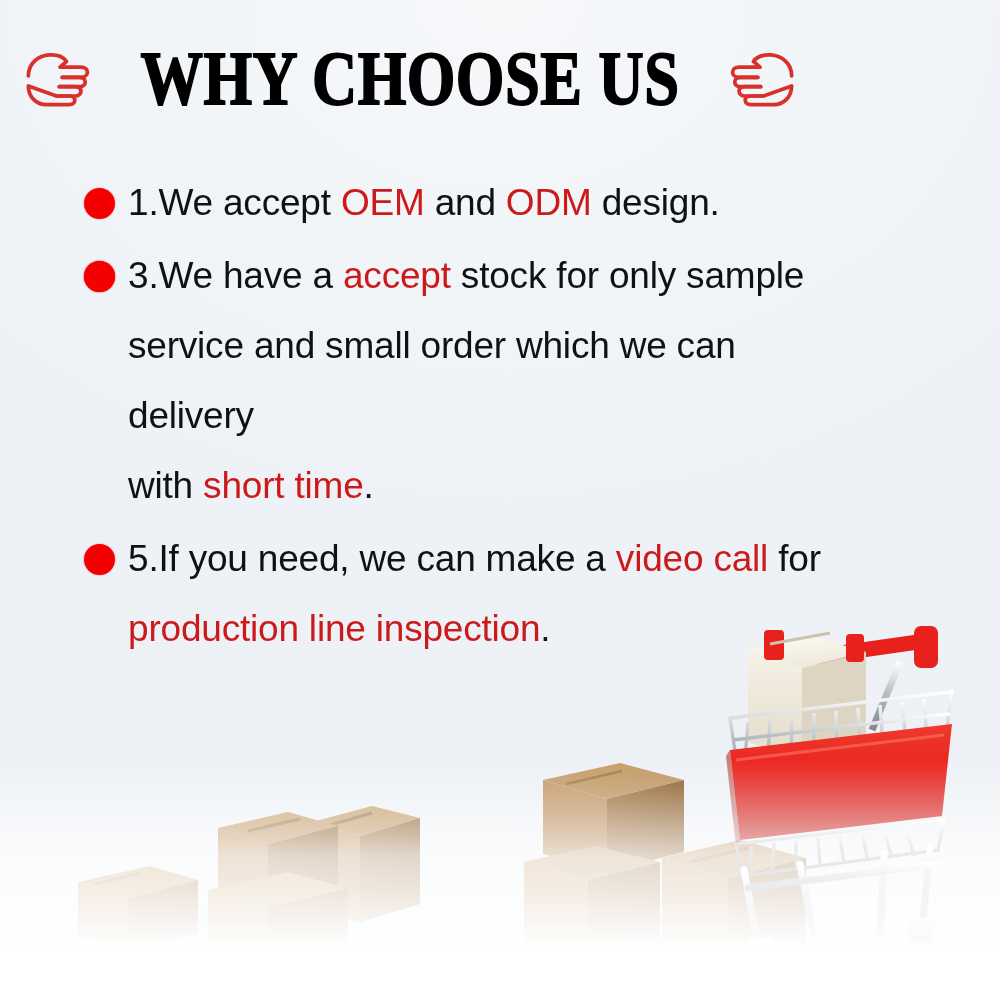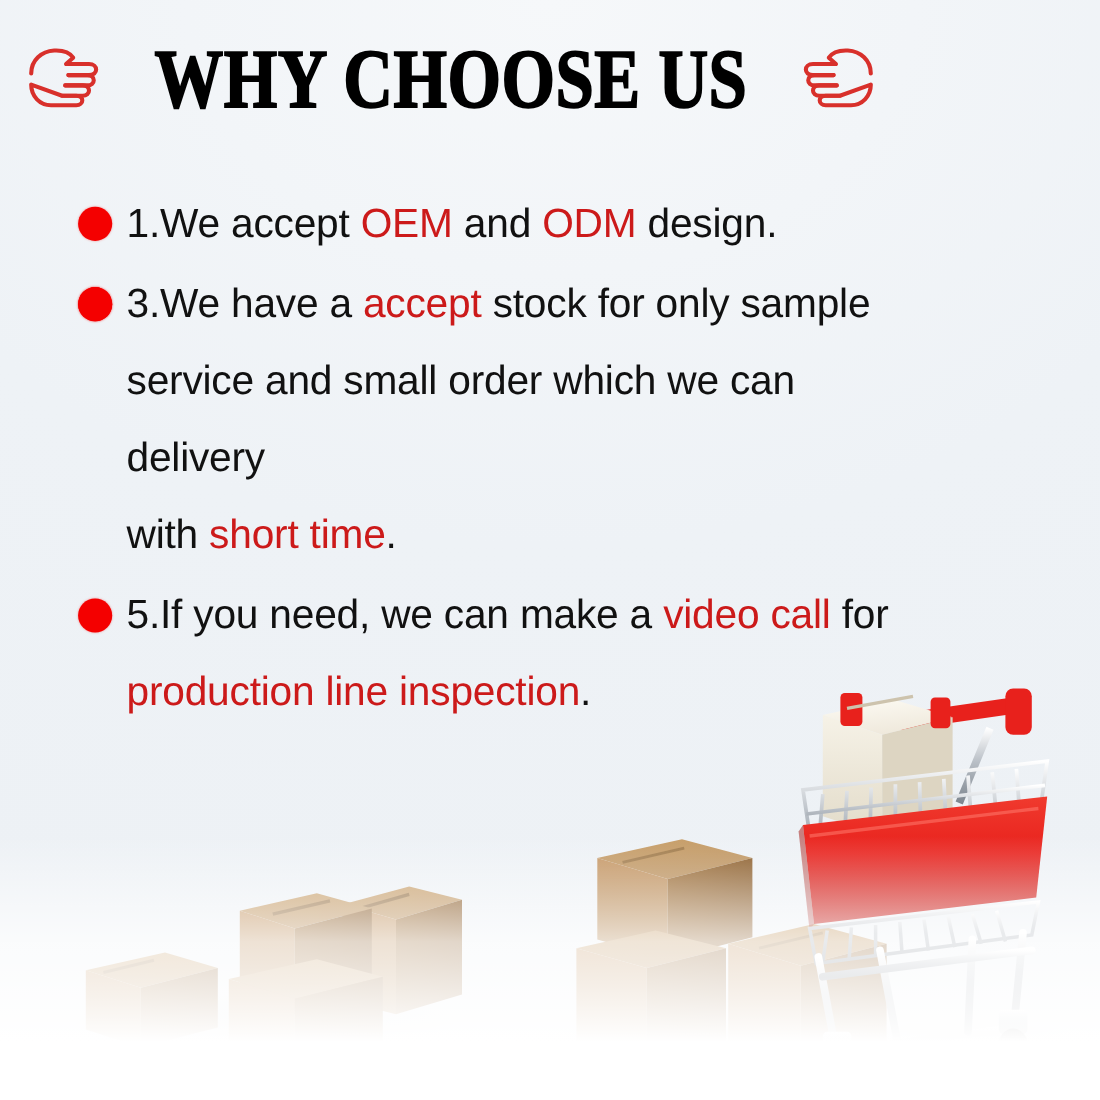--- a/index.html
+++ b/index.html
@@ -17,39 +17,39 @@
   
   #floor{
     position:absolute;left:0;right:0;bottom:0;height:240px;
     background:linear-gradient(180deg,rgba(255,255,255,0) 0%,rgba(255,255,255,.75) 40%,#ffffff 78%);
     pointer-events:none;
   }
 
   
   #header{
     position:absolute;left:0;top:38px;width:820px;height:80px;
-    display:flex;justify-content:center;gap:26px;
+    display:flex;align-items:center;justify-content:center;gap:26px;
   }
   .hand{width:72px;height:62px;flex:0 0 auto;display:block;}
   #title{
     font-family:"Liberation Serif","DejaVu Serif",serif;
     font-weight:700;
     font-size:68px;
     line-height:1;
     letter-spacing:.5px;
     color:#000;
     white-space:nowrap;
     transform:scaleX(.92) scaleY(1.12);
     transform-origin:center center;
     -webkit-text-stroke:1.6px #000;
   }
 
   
   #list{
-    position:absolute;left:3px;top:168px;width:824px;
+    position:absolute;left:16px;top:168px;width:824px;
     padding:0;margin:0;list-style:none;
   }
   .item{
     position:relative;
     padding-left:112px;
     margin:0 0 3px 0;
     font-size:37px;
     line-height:70px;
     color:#111;
     letter-spacing:-0.2px;

